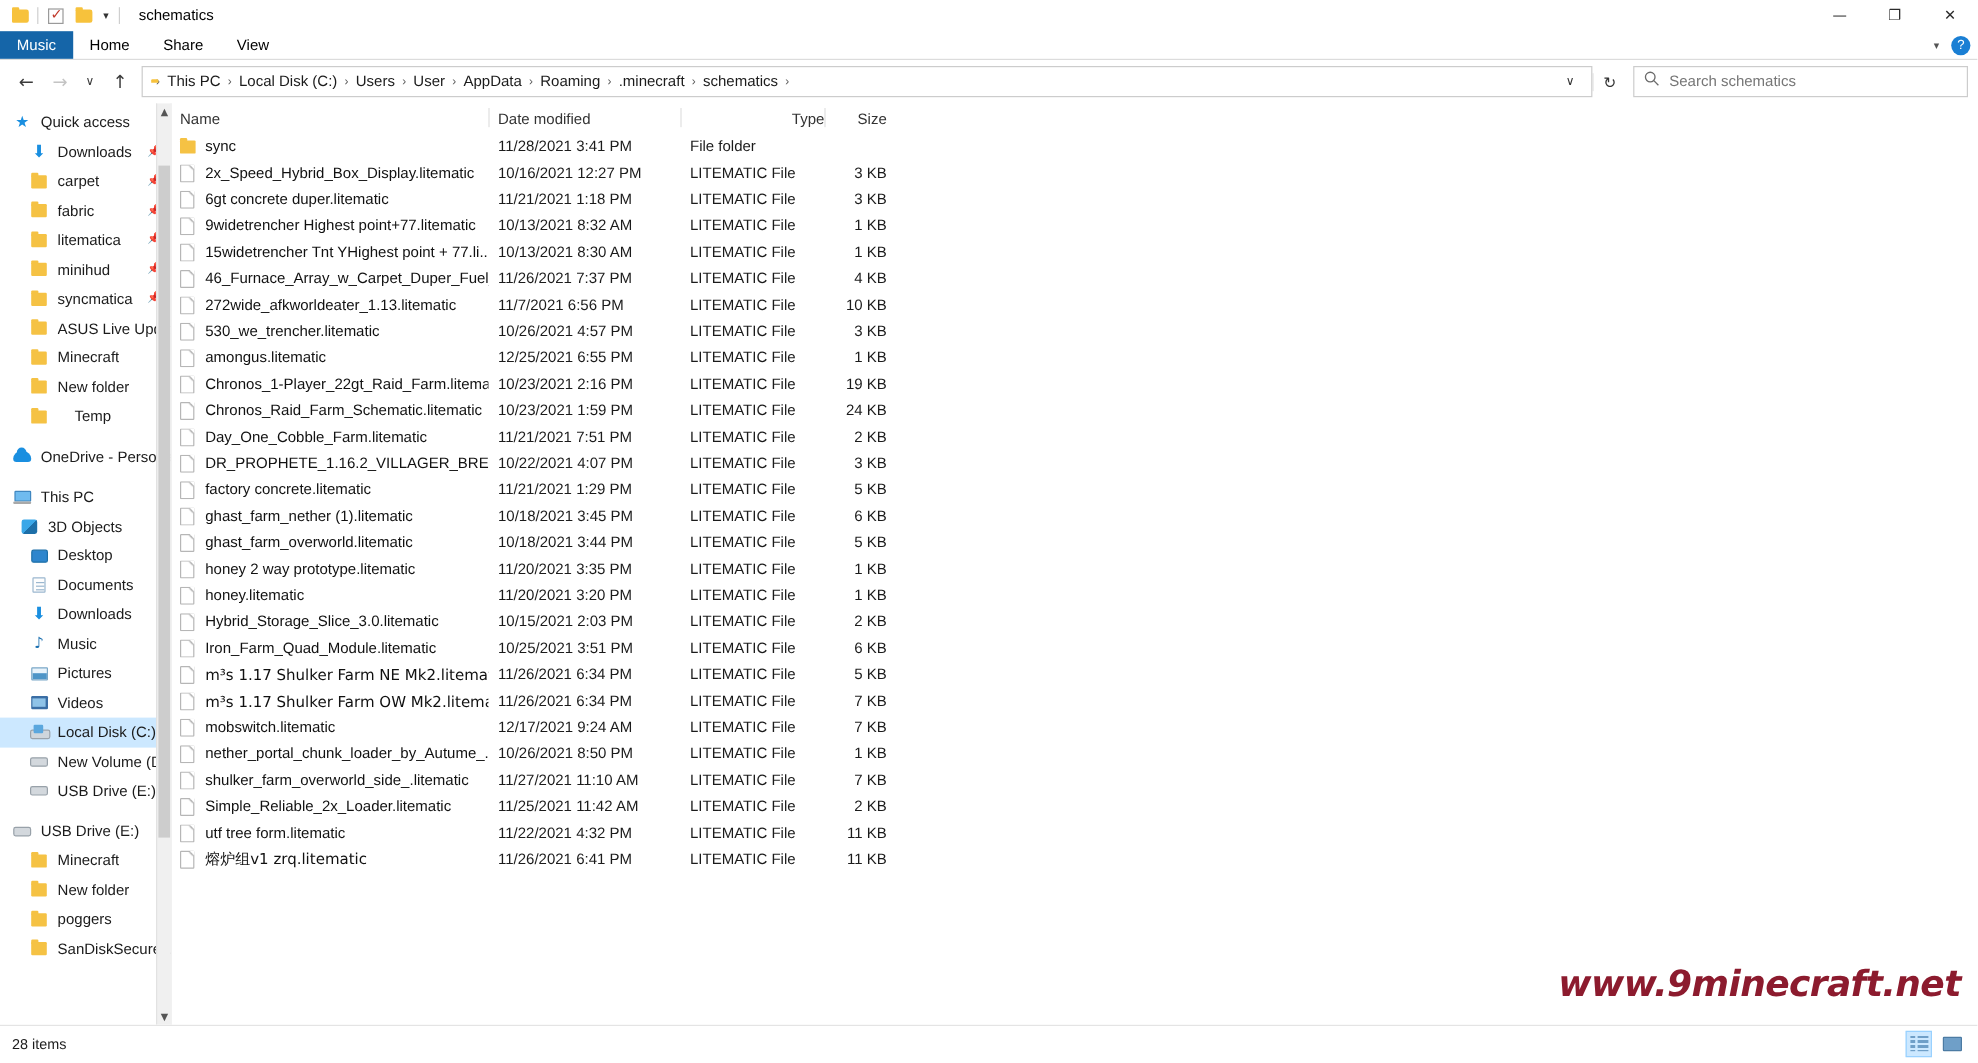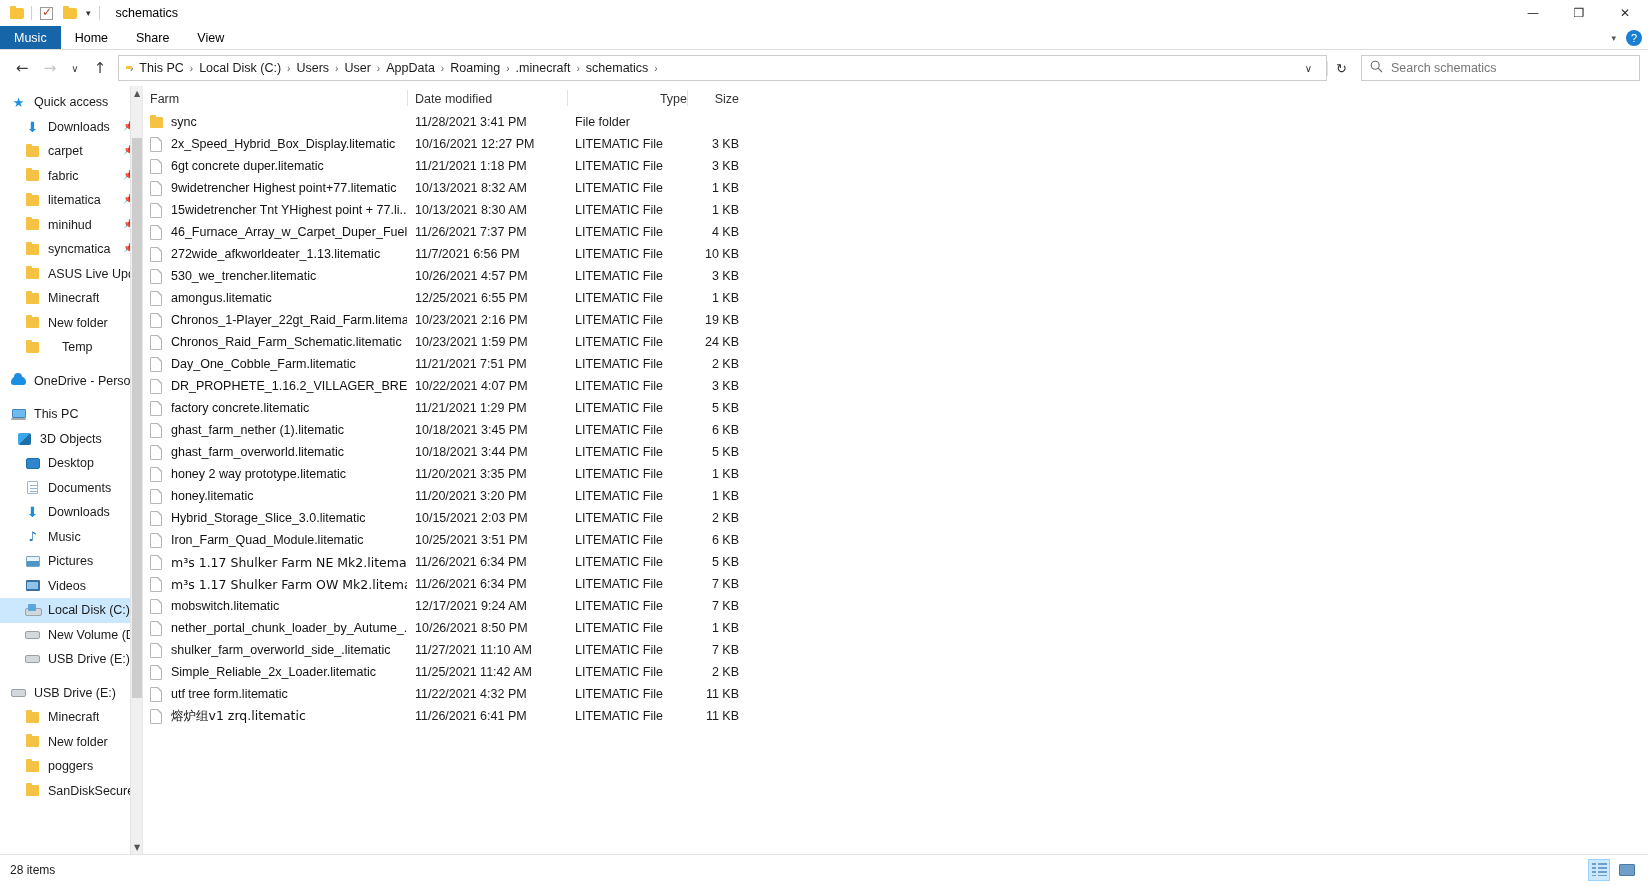--- a/index.html
+++ b/index.html
@@ -459,21 +459,21 @@
       <div class="sb-arrow up">▲</div>
       <div class="sb-thumb"></div>
       <div class="sb-arrow dn">▼</div>
     </div>
   </div>
   <div class="pane-divider"></div>
 
   <div class="filepane">
     <div class="colhdr">
       <div class="col col-name">
-        <span>Farm</span>
+        <span>Name</span>
         <span class="sortmark">⌃</span>
       </div>
       <div class="col col-date">
         <span>Date modified</span>
       </div>
       <div class="col col-type">
         <span>Type</span>
       </div>
       <div class="col col-size">
         <span>Size</span>
@@ -782,20 +782,21 @@
             <span class="f-ico">
               <span class="file-glyph"></span>
             </span>
             <span class="cjk">熔炉组v1 zrq.litematic</span>
           </div>
           <div class="cell-date">11/26/2021 6:41 PM</div>
           <div class="cell-type">LITEMATIC File</div>
           <div class="cell-size">11 KB</div>
         </div>
       </div>
+    <div class="watermark">www.9minecraft.net</div>
   </div>
 </div>
 
 <div class="statusbar">
   <span class="status-txt">28 items</span>
   <div class="view-btns">
     <div class="vb active">
         <span class="vb-details"></span>
       </div>
     <div class="vb">

